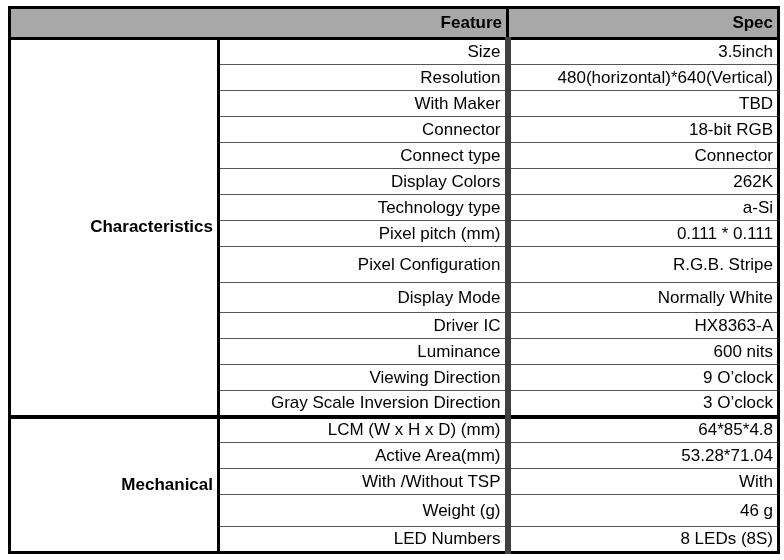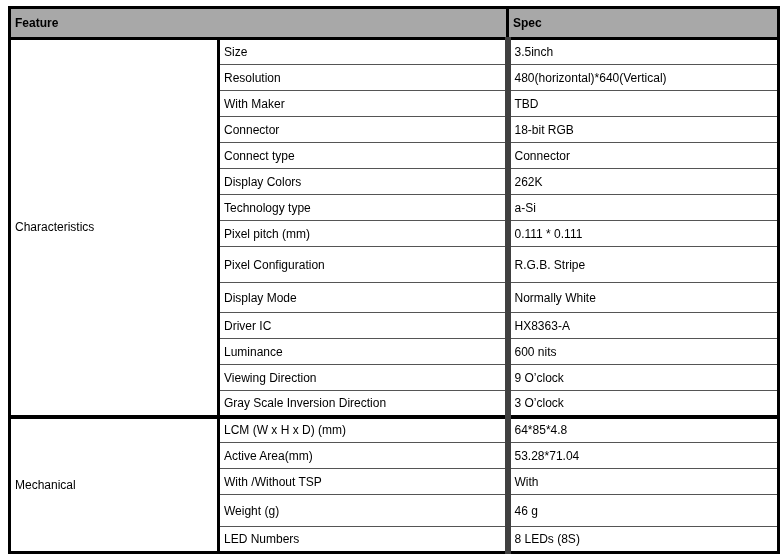--- a/index.html
+++ b/index.html
@@ -18,38 +18,38 @@
   .spec-table {
     position: absolute;
     left: 8px;
     top: 6px;
     width: 769px;
     border-collapse: collapse;
     table-layout: fixed;
     border: 3px solid #000000;
   }
   th, td {
-    text-align: left;
+    text-align: right;
     vertical-align: middle;
-    font-size: 12px;
+    font-size: 17px;
     padding: 0 4px;
     overflow: hidden;
     white-space: nowrap;
   }
   th.hdr {
     background: #a8a8a8;
     font-weight: bold;
     height: 28px;
     border-bottom: 3px solid #000000;
   }
   th.feat-hdr {
     border-right: 3px solid #000000;
   }
   td.cat {
-    font-weight: normal;
+    font-weight: bold;
     border-right: 3px solid #000000;
   }
   td.feat {
     border-right: 6px solid #404040;
     border-top: 1px solid #555555;
   }
   td.spec {
     border-top: 1px solid #555555;
   }
   tr.row { height: 26px; }

